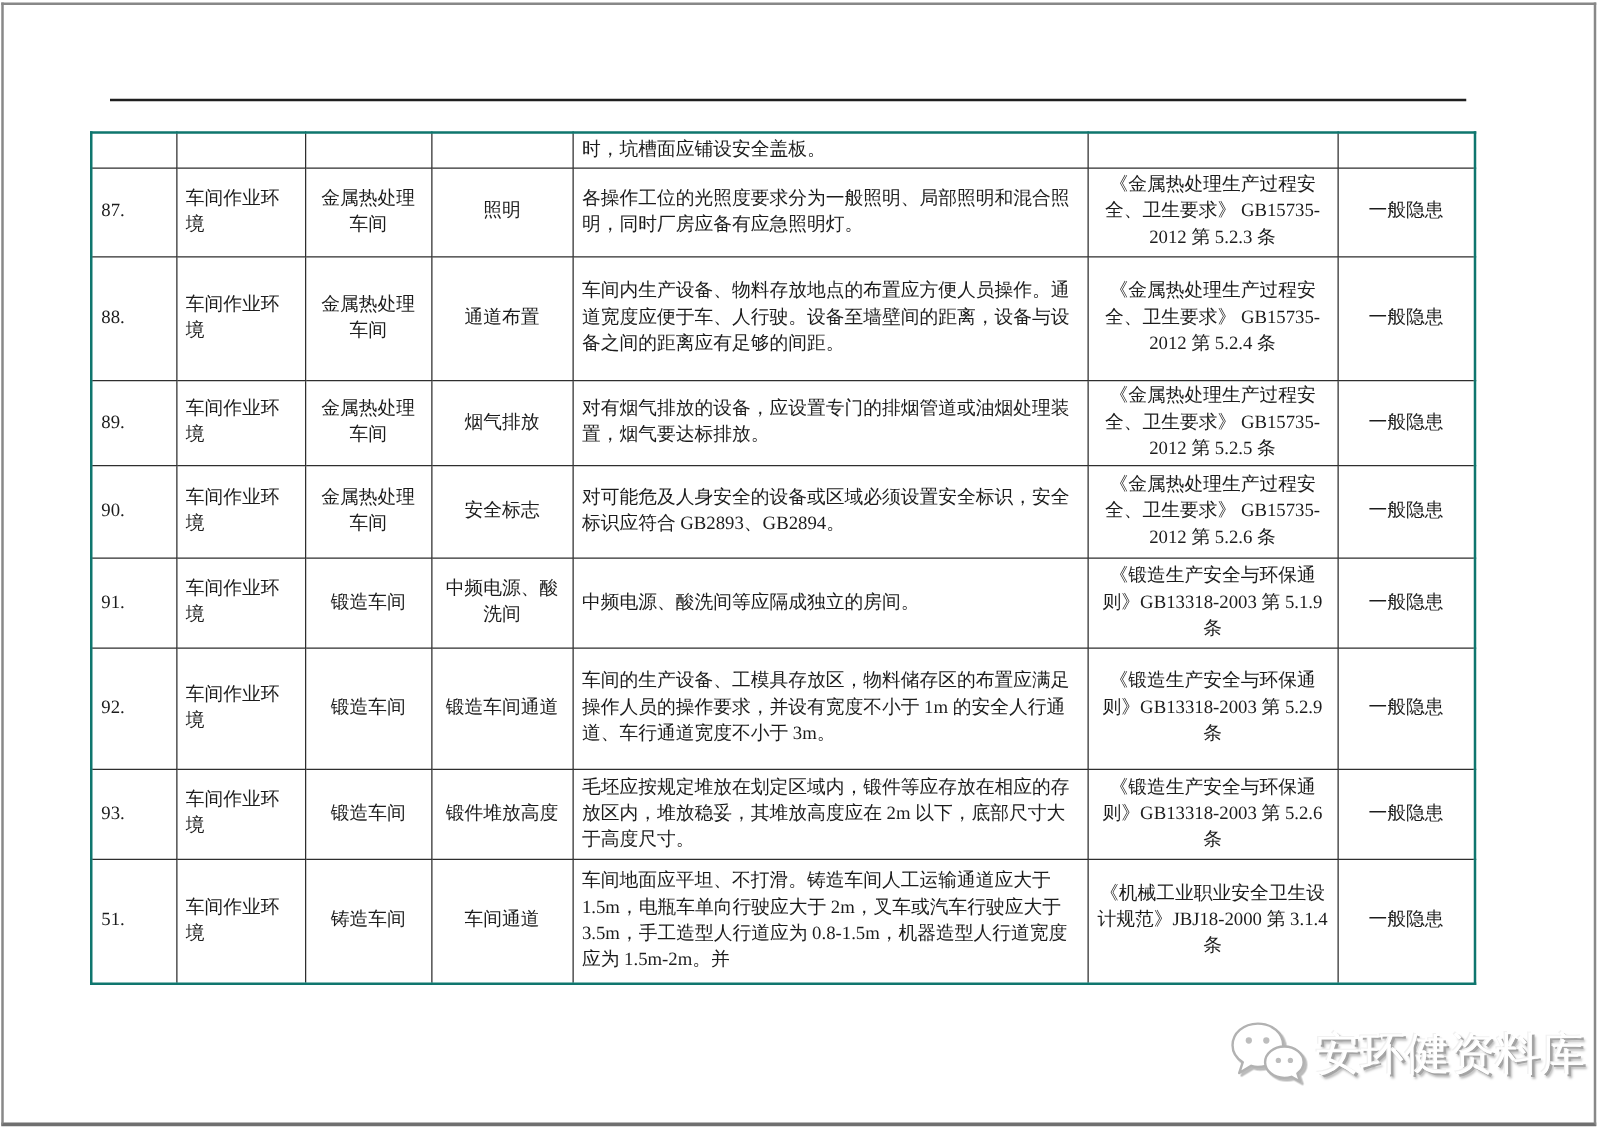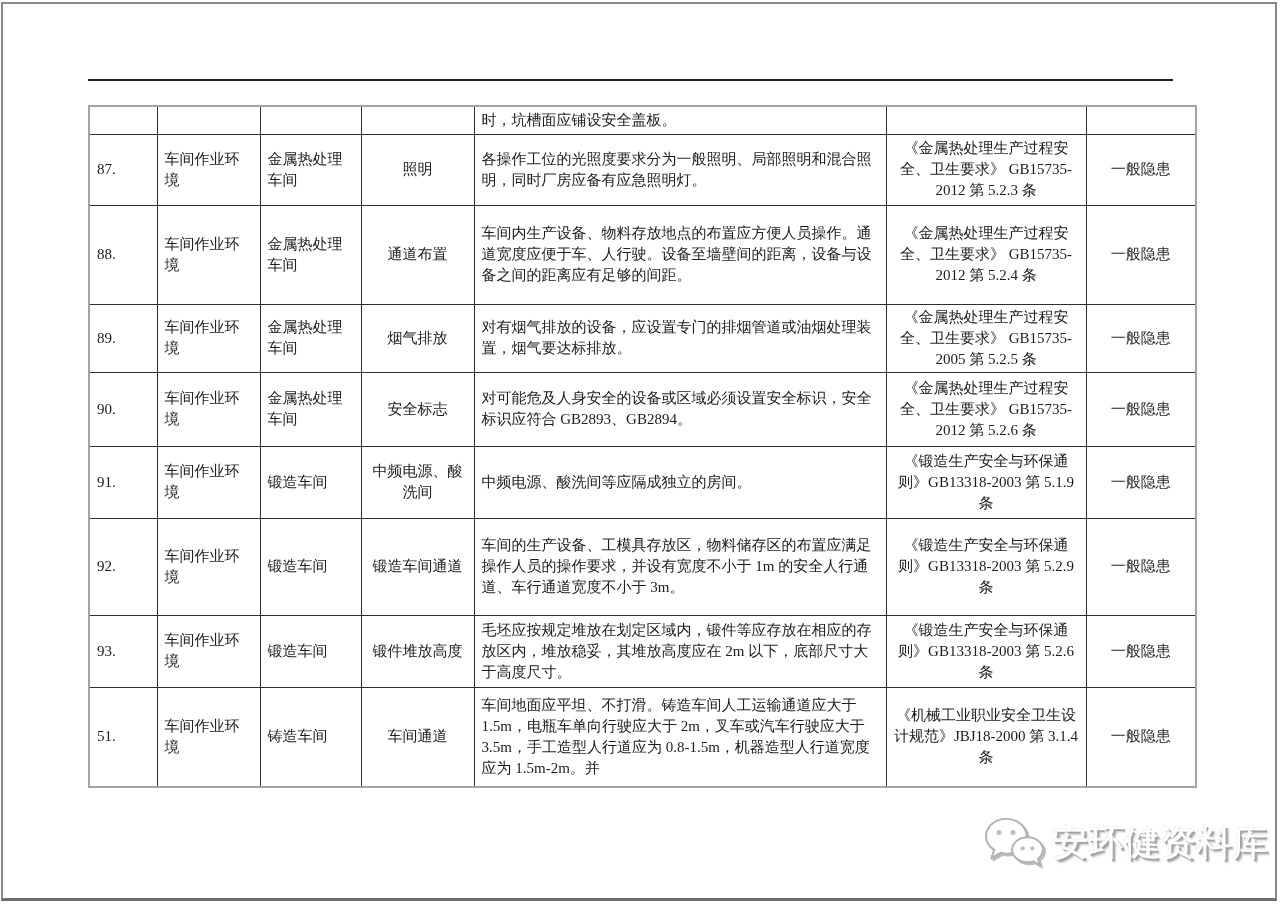--- a/index.html
+++ b/index.html
@@ -10,35 +10,35 @@
   }
   .page-frame {
     position:absolute; left:1px; top:2px; width:1272px; height:894px;
     border:2px solid #888888; border-bottom:3px solid #6f6f6f;
   }
   .header-rule {
     position:absolute; left:88px; top:79px; width:1085px; height:2px;
     background:#1f1f1f;
   }
   table.audit {
-    position:absolute; left:88px; top:105px;
+    position:absolute; left:72px; top:105px;
     border-collapse:collapse; table-layout:fixed;
-    border:2px solid #a3a3a3;
+    border:2px solid #0f766e;
   }
   table.audit td {
     border:1px solid #2e2e2e;
     padding:2px 7px;
     vertical-align:middle;
     font-size:15px; line-height:21px;
     word-break:break-word;
     overflow:hidden;
   }
   td.c-no      { text-align:left; padding:2px 3px; }
   td.c-category{ padding:2px 4px; }
-  td.c-workshop{ text-align:left;   padding:2px 4px; }
+  td.c-workshop{ text-align:center;   padding:2px 4px; }
   td.c-item    { text-align:center;   padding:2px 6px; }
   td.c-description { text-align:left; padding:2px 8px; }
   td.c-reference   { text-align:center; padding:2px 6px; }
   td.c-level   { text-align:center; padding:2px 4px; }
 
   .watermark {
     position:absolute; left:983px; top:816px;
     display:flex; align-items:center; gap:7px;
   }
   .watermark .wm-text {
@@ -92,21 +92,21 @@
         <td class="c-description">车间内生产设备、物料存放地点的布置应方便人员操作。通道宽度应便于车、人行驶。设备至墙壁间的距离，设备与设备之间的距离应有足够的间距。</td>
         <td class="c-reference">《金属热处理生产过程安全、卫生要求》 GB15735-2012 第 5.2.4 条</td>
         <td class="c-level">一般隐患</td>
       </tr>
       <tr style="height: 68px;">
         <td class="c-no">89.</td>
         <td class="c-category">车间作业环境</td>
         <td class="c-workshop">金属热处理车间</td>
         <td class="c-item">烟气排放</td>
         <td class="c-description">对有烟气排放的设备，应设置专门的排烟管道或油烟处理装置，烟气要达标排放。</td>
-        <td class="c-reference">《金属热处理生产过程安全、卫生要求》 GB15735-2005 第 5.2.5 条</td>
+        <td class="c-reference">《金属热处理生产过程安全、卫生要求》 GB15735-2012 第 5.2.5 条</td>
         <td class="c-level">一般隐患</td>
       </tr>
       <tr style="height: 74px;">
         <td class="c-no">90.</td>
         <td class="c-category">车间作业环境</td>
         <td class="c-workshop">金属热处理车间</td>
         <td class="c-item">安全标志</td>
         <td class="c-description">对可能危及人身安全的设备或区域必须设置安全标识，安全标识应符合 GB2893、GB2894。</td>
         <td class="c-reference">《金属热处理生产过程安全、卫生要求》 GB15735-2012 第 5.2.6 条</td>
         <td class="c-level">一般隐患</td>

